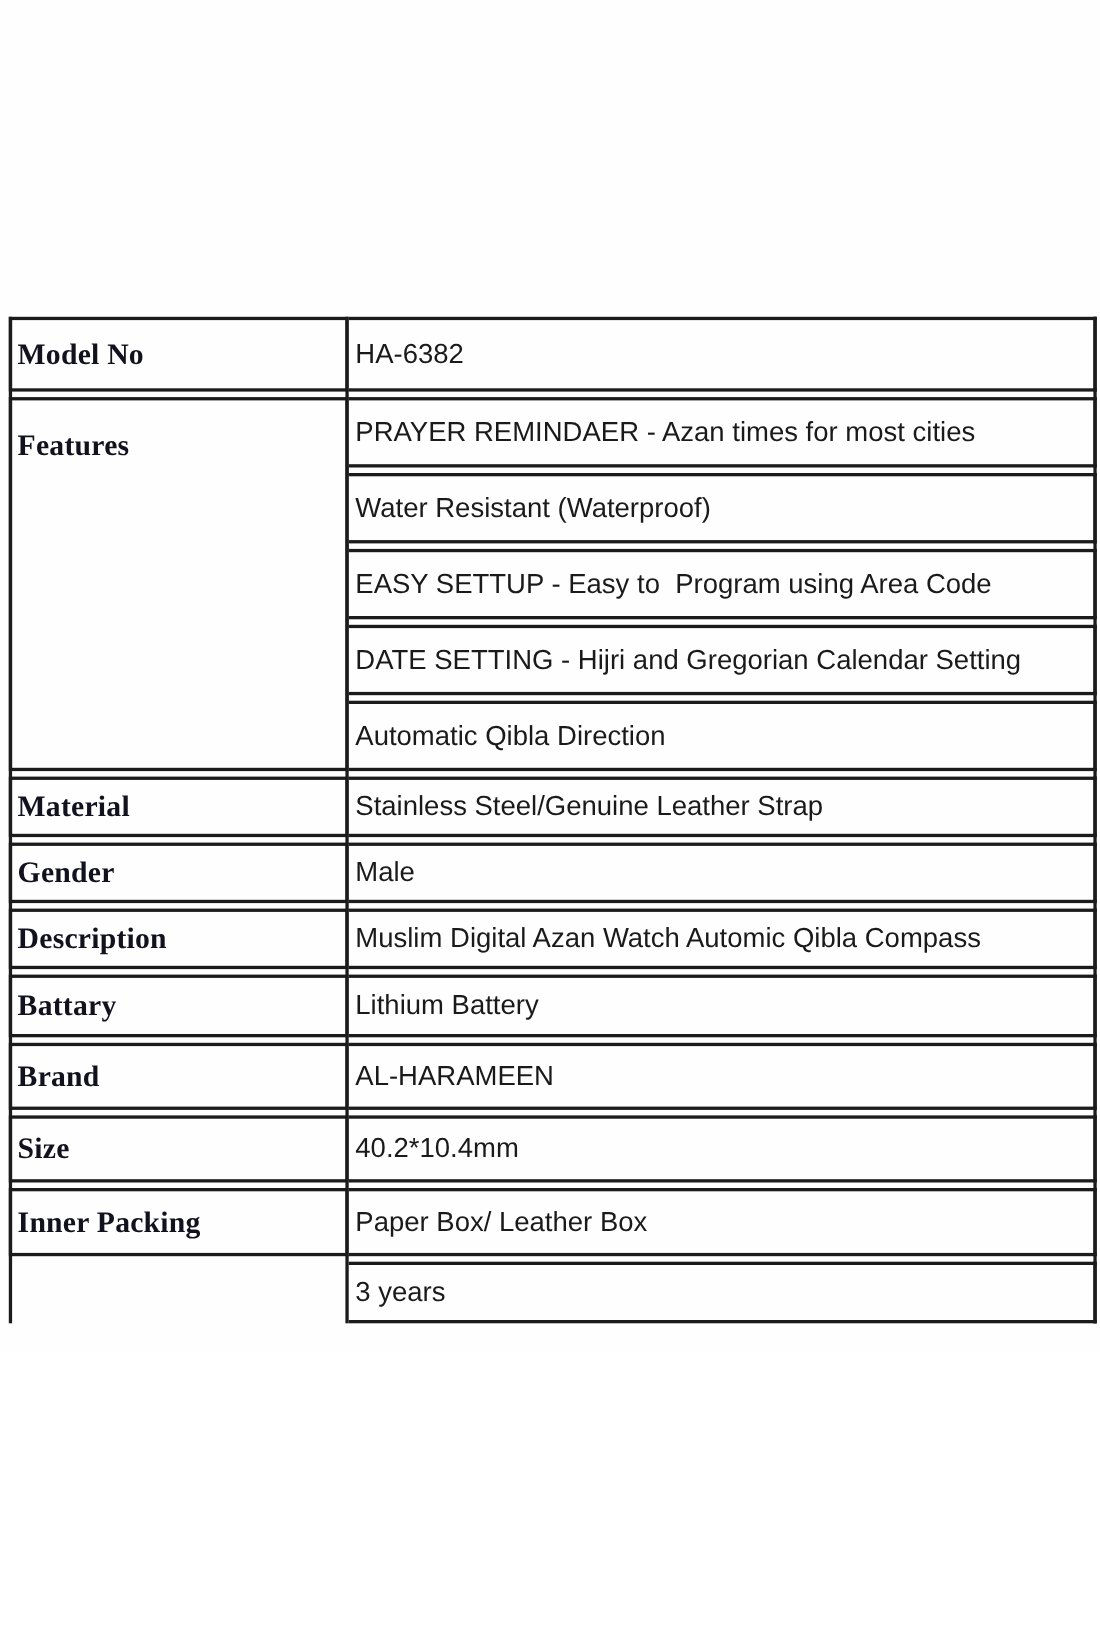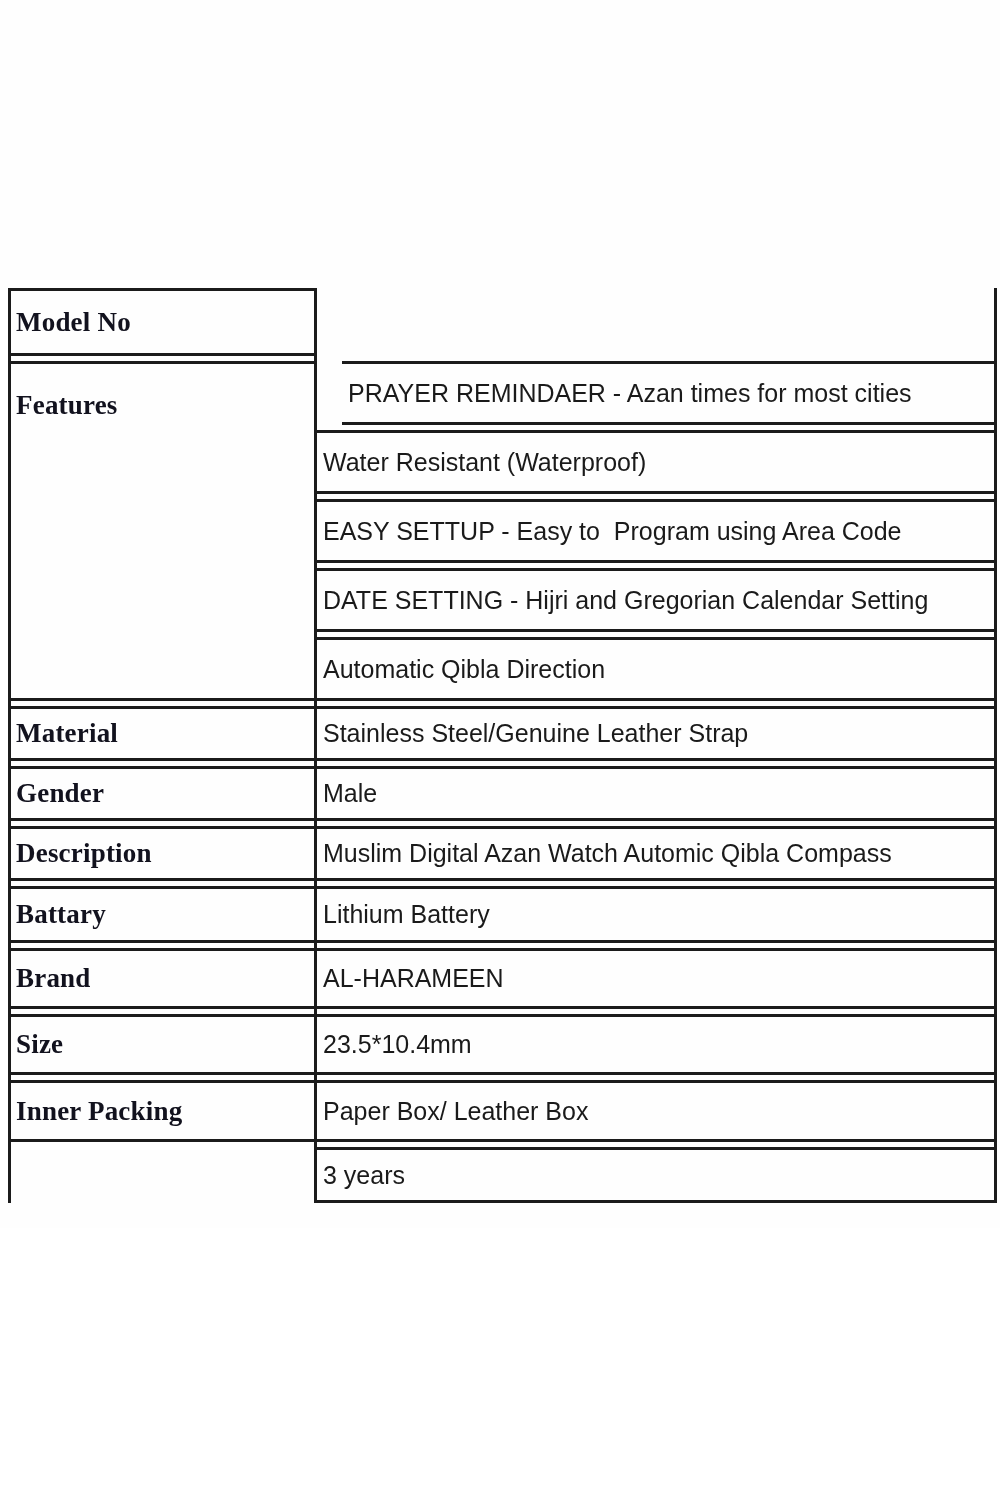--- a/index.html
+++ b/index.html
@@ -62,21 +62,21 @@
     top: 0;
     bottom: 0;
     width: 3px;
     background: #1b1b1b;
     z-index: 3;
   }
   .vline-left   { left: 0; }
   .vline-mid    { left: 306px; }
   .vline-right  { left: 986px; }
   .r1  { grid-row: 1; }
-  .r2  { grid-row: 2; margin-left: 25px; }
+  .r2  { grid-row: 2; }
   .r3  { grid-row: 3; }
   .r4  { grid-row: 4; }
   .r5  { grid-row: 5; }
   .r6  { grid-row: 6; }
   .r7  { grid-row: 7; }
   .r8  { grid-row: 8; }
   .r9  { grid-row: 9; text-align: right; }
   .r10 { grid-row: 10; }
   .r11 { grid-row: 11; }
   .r12 { grid-row: 12; }
@@ -84,20 +84,23 @@
   .r14 { grid-row: 14; }
 </style>
 </head>
 <body>
 
 <div class="page">
   <div class="spec-table">
 
     <div class="cell label-cell r1">
       <span>Model No</span>
+    </div>
+    <div class="cell value-cell r1">
+      <span>HA-6382</span>
     </div>
 
     <div class="cell label-cell features-label">
       <span>Features</span>
     </div>
     <div class="cell value-cell r2">
       <span>PRAYER REMINDAER - Azan times for most cities</span>
     </div>
     <div class="cell value-cell r3">
       <span>Water Resistant (Waterproof)</span>
@@ -144,21 +147,21 @@
       <span>Brand</span>
     </div>
     <div class="cell value-cell r11">
       <span>AL-HARAMEEN</span>
     </div>
 
     <div class="cell label-cell r12">
       <span>Size</span>
     </div>
     <div class="cell value-cell r12">
-      <span>23.5*10.4mm</span>
+      <span>40.2*10.4mm</span>
     </div>
 
     <div class="cell label-cell r13">
       <span>Inner Packing</span>
     </div>
     <div class="cell value-cell r13">
       <span>Paper Box/ Leather Box</span>
     </div>
 
     <div class="cell value-cell r14">

